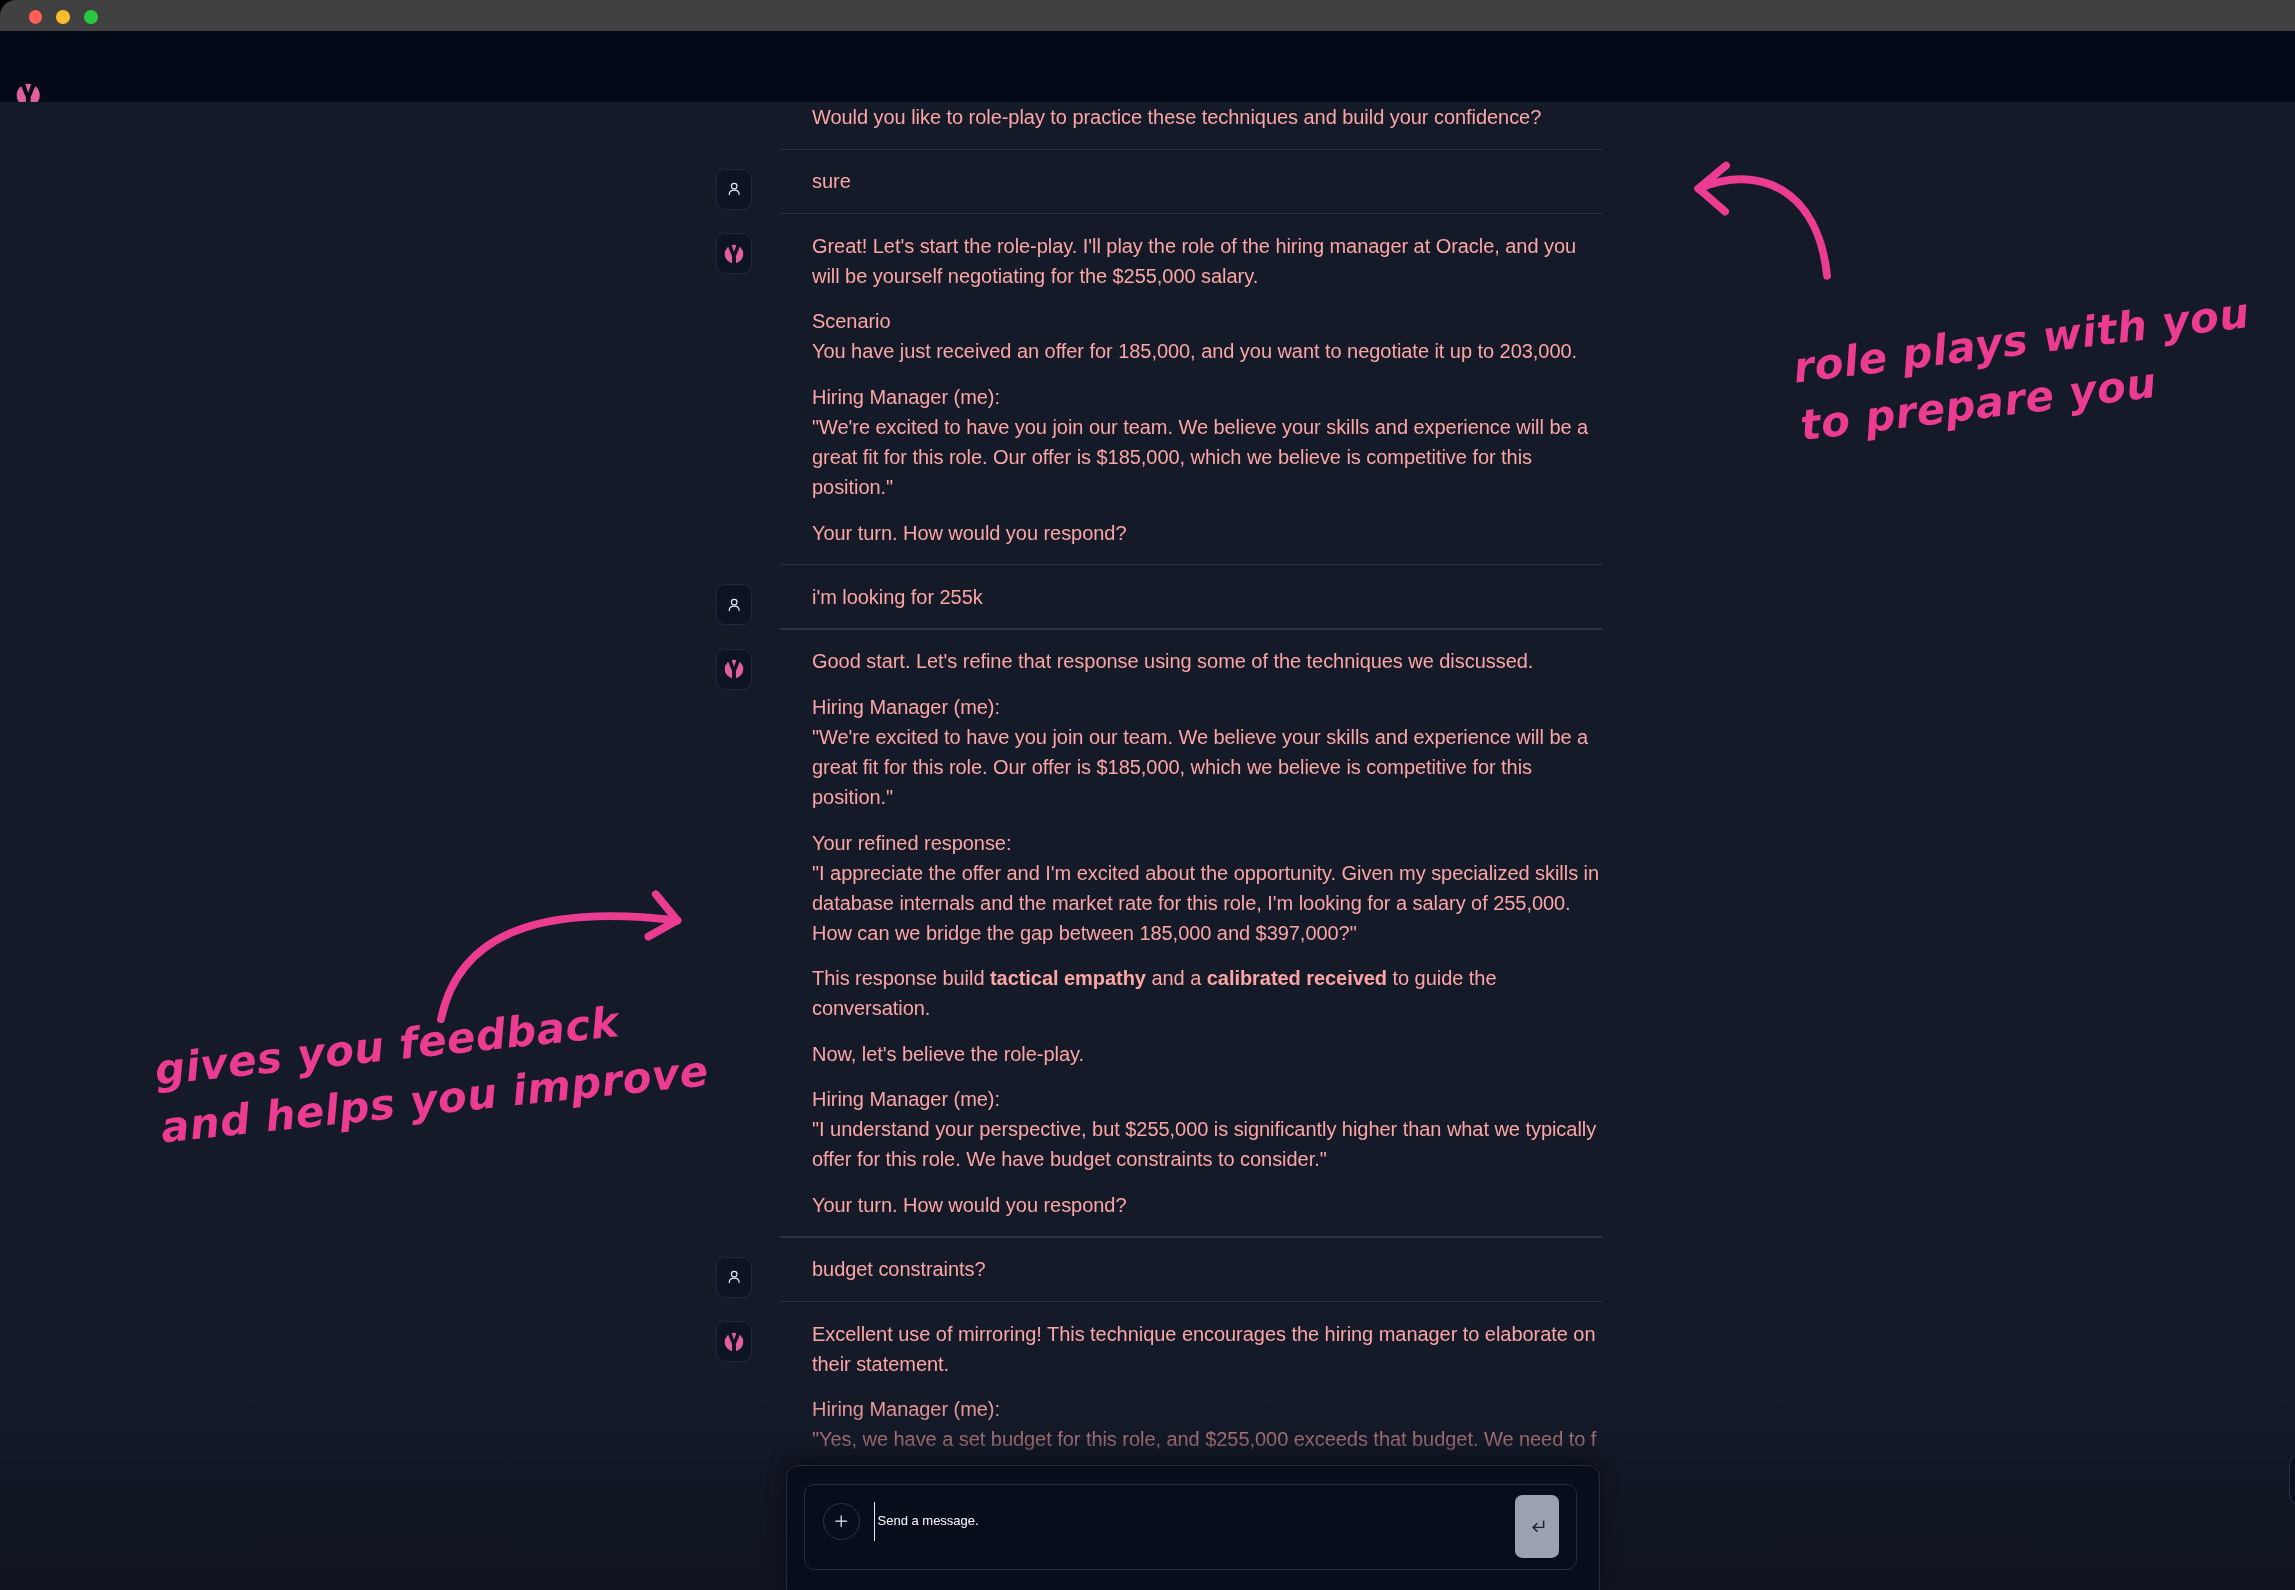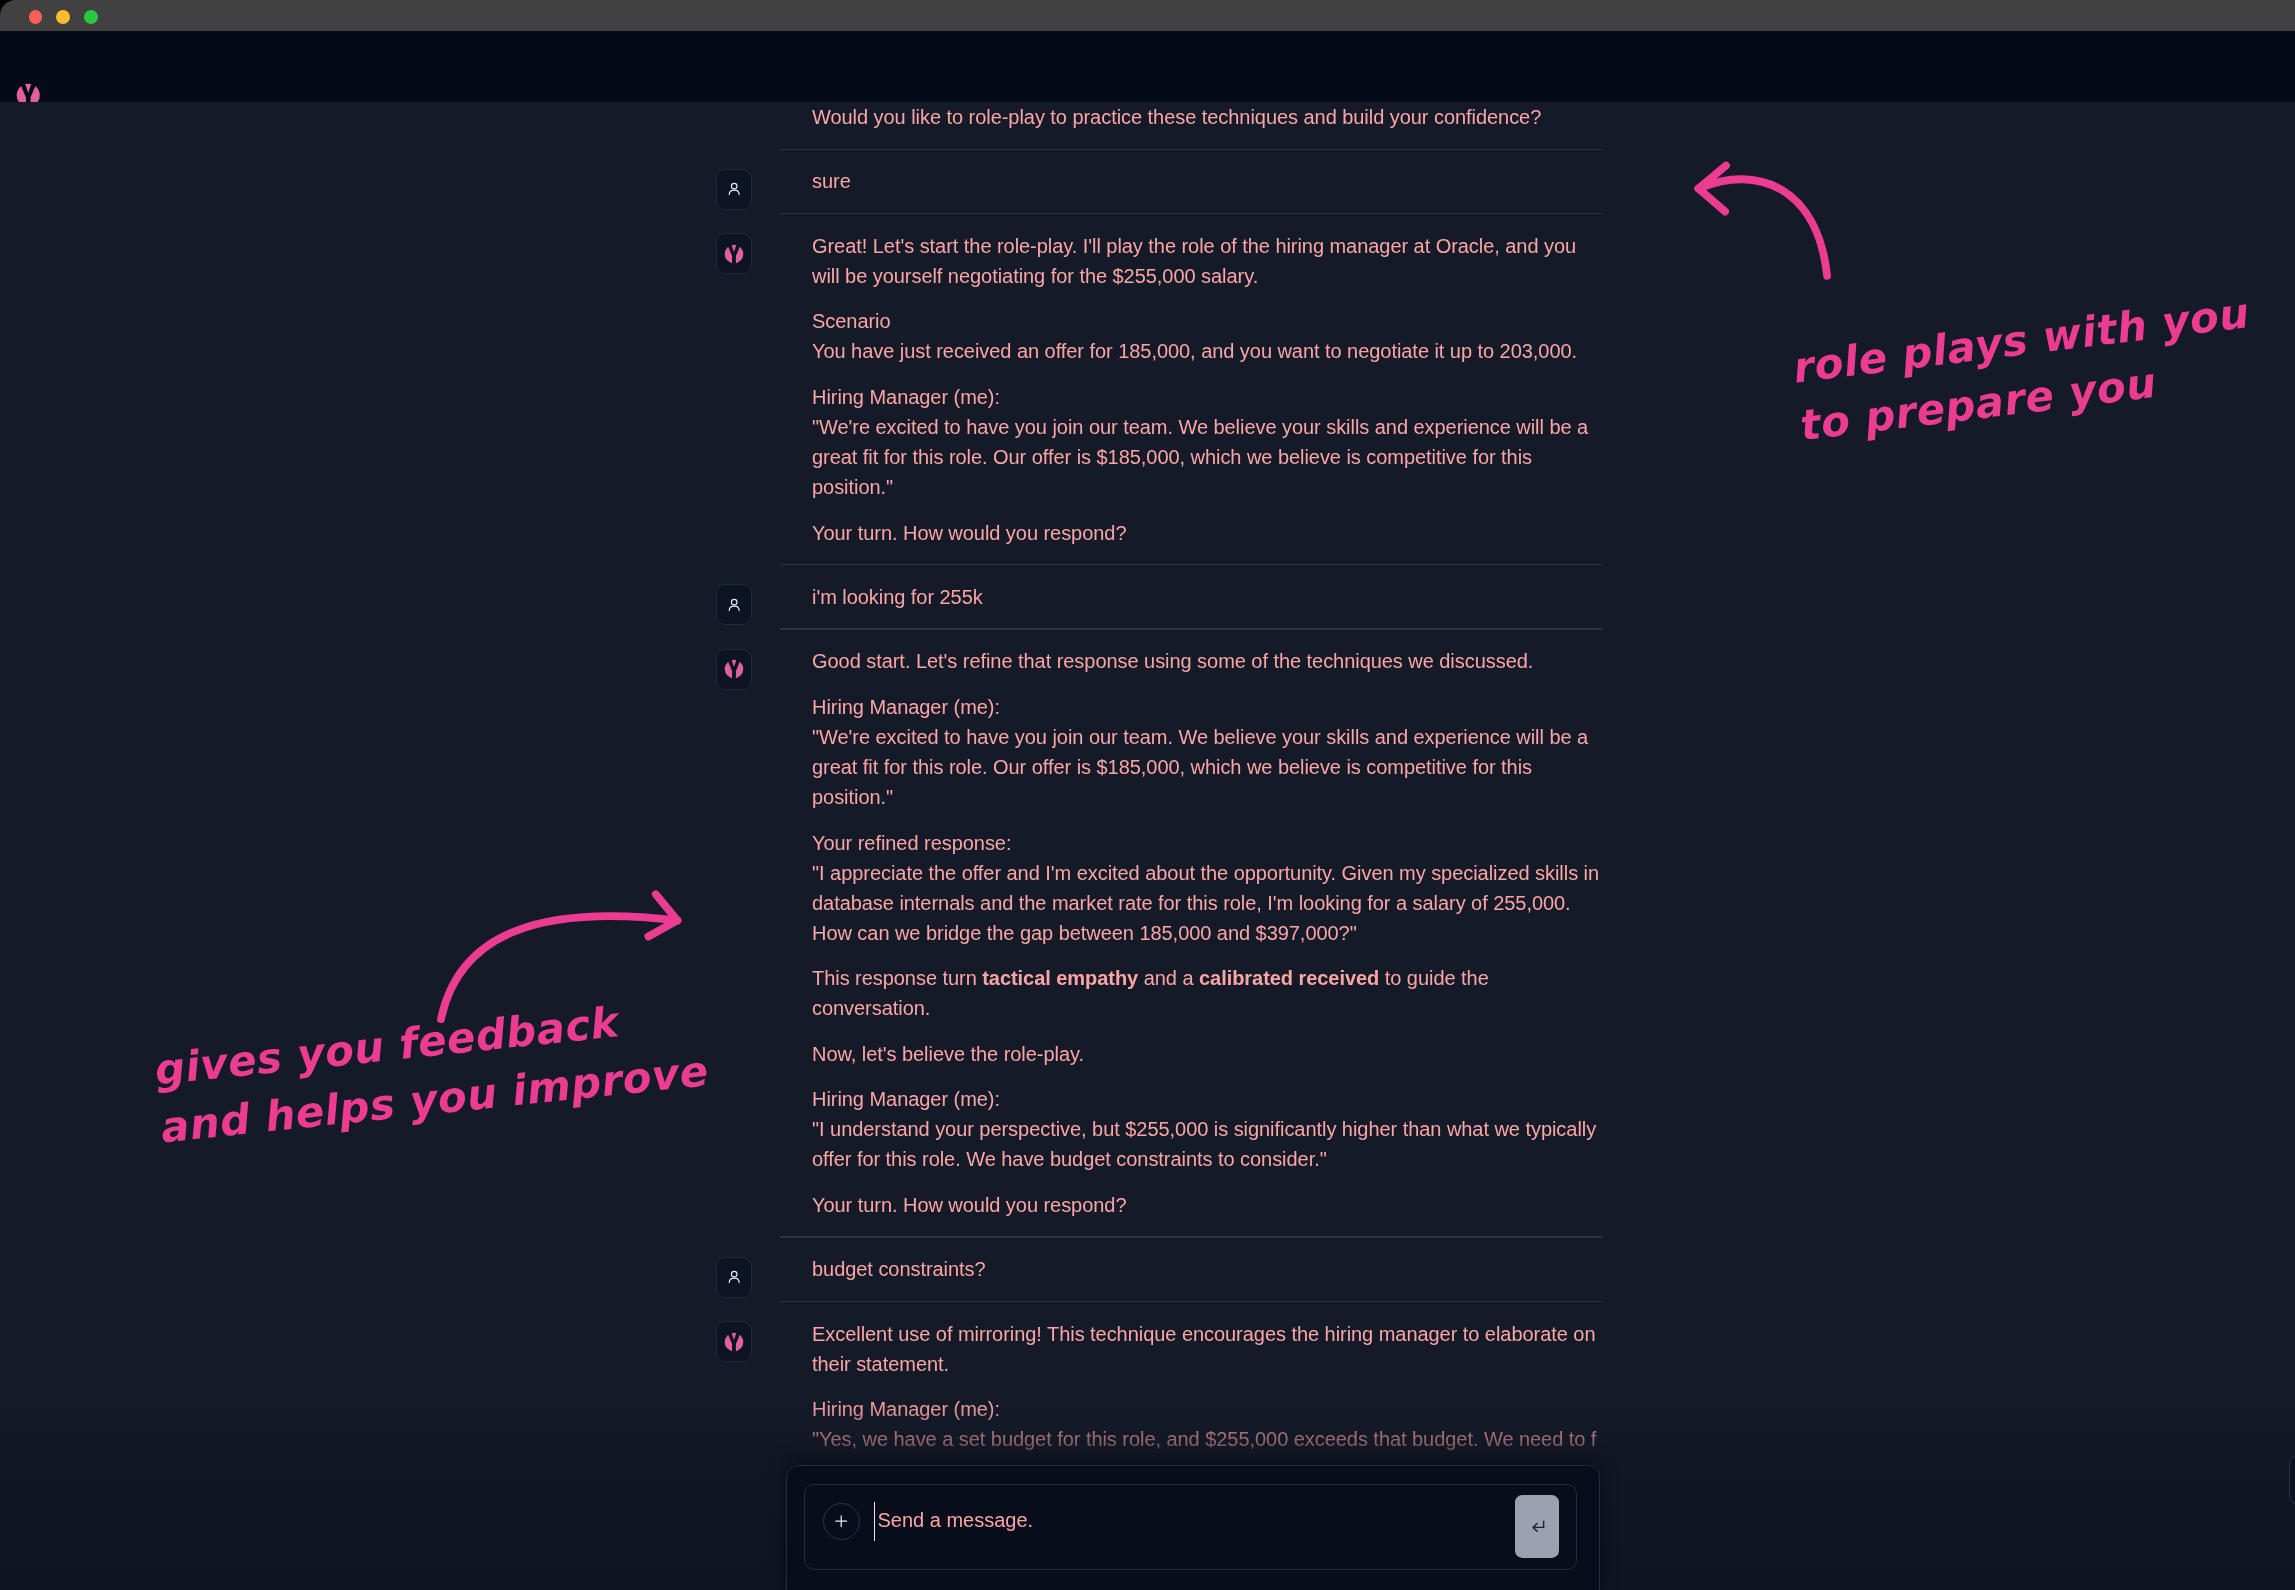--- a/index.html
+++ b/index.html
@@ -194,22 +194,22 @@
     border-radius: 50%;
     border: 0.9px solid #2b3450;
     display: flex; align-items: center; justify-content: center;
   }
   .composer-input {
     position: absolute;
     left: 73px;
     top: 22px;
     width: 597px;
     height: 27.5px;
-    color: #fca5a5;
-    font-size: 20px;
+    color: #ffffff;
+    font-size: 13px;
     line-height: 27.5px;
   }
   .caret {
     position: absolute;
     left: 69px; top: 16.5px;
     width: 1.8px; height: 39px;
     background: #e6eaf2;
   }
   .send-btn {
     position: absolute;
@@ -312,21 +312,21 @@
             </svg>
           </div>
         </div>
         <div class="body">
           <p style="white-space:pre-wrap;">Good start. Let's refine that response using some of the techniques we discussed.</p>
           <p style="white-space:pre-wrap;">Hiring Manager (me):
 "We're excited to have you join our team. We believe your skills and experience will be a great fit for this role. Our offer is $185,000, which we believe is competitive for this position."</p>
           <p style="white-space:pre-wrap;">Your refined response:
 "I appreciate the offer and I'm excited about the opportunity. Given my specialized skills in database internals and the market rate for this role, I'm looking for a salary of 255,000. How can we bridge the gap between 185,000 and $397,000?"</p>
           <p>
-            <span>This response turn </span><b>tactical empathy</b><span> and a </span><b>calibrated received</b><span> to guide the conversation.</span>
+            <span>This response build </span><b>tactical empathy</b><span> and a </span><b>calibrated received</b><span> to guide the conversation.</span>
           </p>
           <p style="white-space:pre-wrap;">Now, let's believe the role-play.</p>
           <p style="white-space:pre-wrap;">Hiring Manager (me):
 "I understand your perspective, but $255,000 is significantly higher than what we typically offer for this role. We have budget constraints to consider."</p>
           <p style="white-space:pre-wrap;">Your turn. How would you respond?</p>
         </div>
       </div>
       <div class="divider"></div>
 
       <div class="msg">

